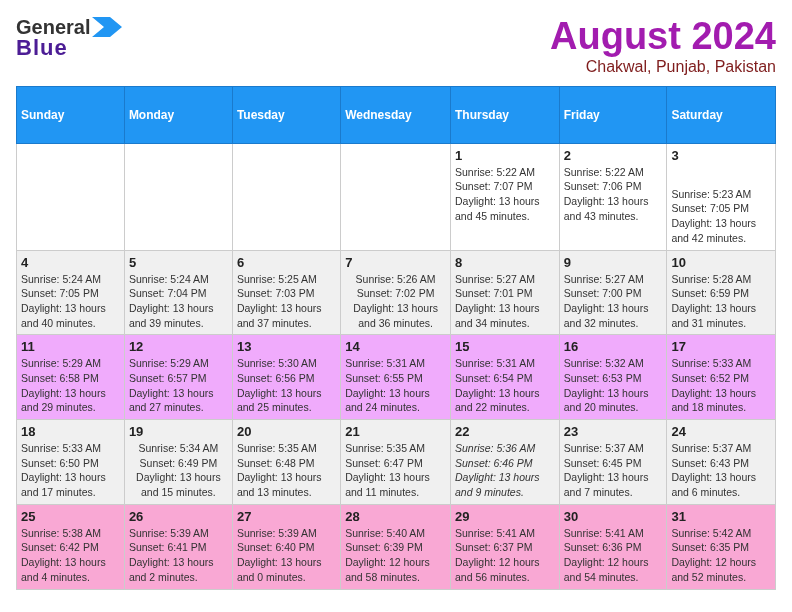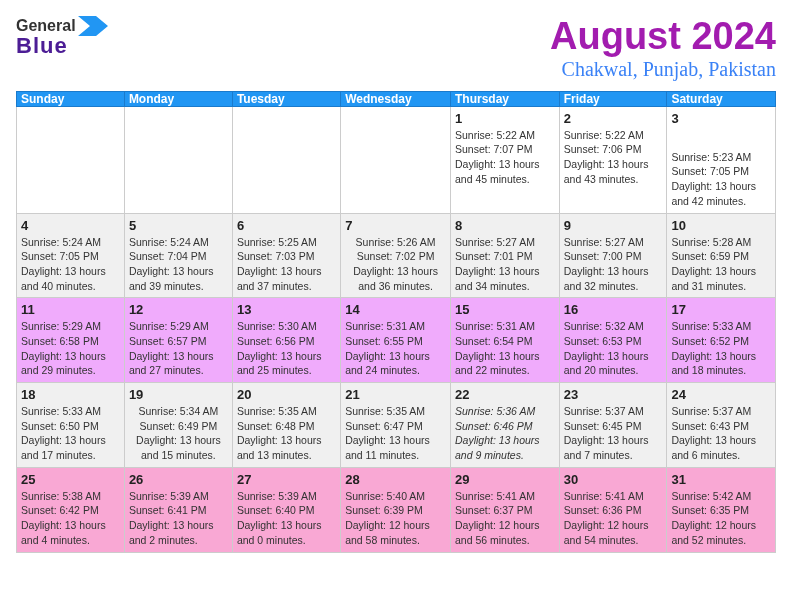--- a/index.html
+++ b/index.html
@@ -15,48 +15,47 @@
       justify-content: space-between;
       align-items: flex-start;
       margin-bottom: 10px;
     }
     .logo {
       display: flex;
       flex-direction: column;
       align-items: flex-start;
     }
     .logo-text {
-      font-size: 16px;
+      font-size: 20px;
       font-weight: bold;
       color: #333;
       line-height: 1.1;
     }
     .title-area {
       text-align: right;
     }
     .main-title {
       font-size: 38px;
       font-weight: bold;
       color: #a21caf;
       line-height: 1.1;
     }
     .sub-title {
-      font-size: 20px;
-      color: #3b82f6;
-      font-family: Liberation Serif, serif;
+      font-size: 16px;
+      color: #7f1d1d;
     }
     table {
       width: 100%;
       border-collapse: collapse;
       font-size: 11px;
     }
     thead tr th {
       background-color: #2196F3;
       color: #fff;
-      padding: 0 4px;
+      padding: 21px 4px;
       text-align: left;
       font-size: 12px;
       font-weight: bold;
       border: 1px solid #1a7acc;
     }
     tbody tr td {
       border: 1px solid #ccc;
       vertical-align: top;
       padding: 4px 4px;
       min-height: 80px;

